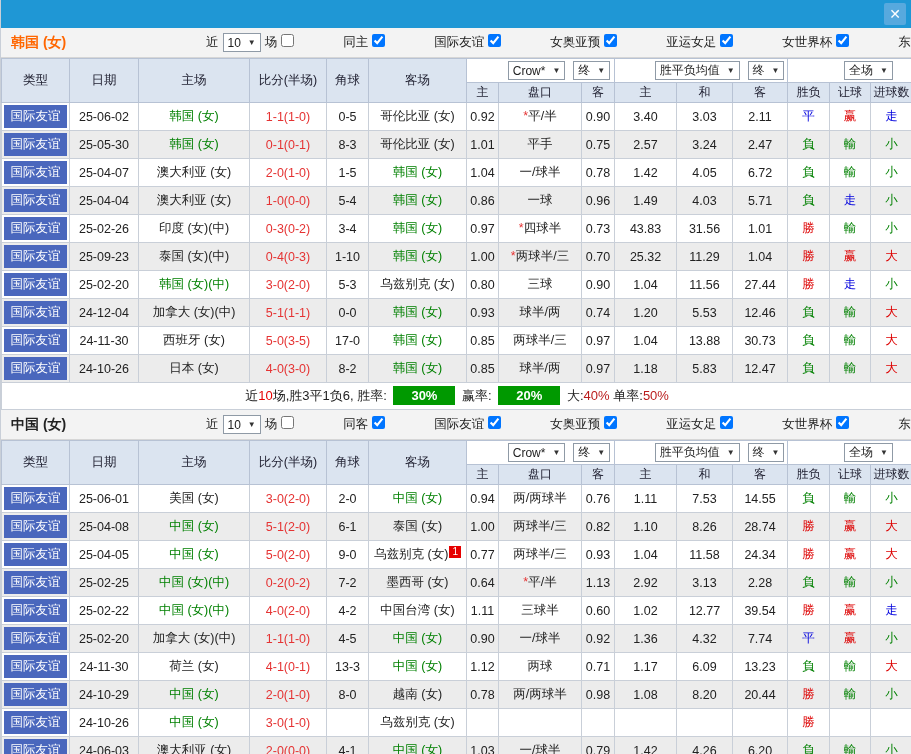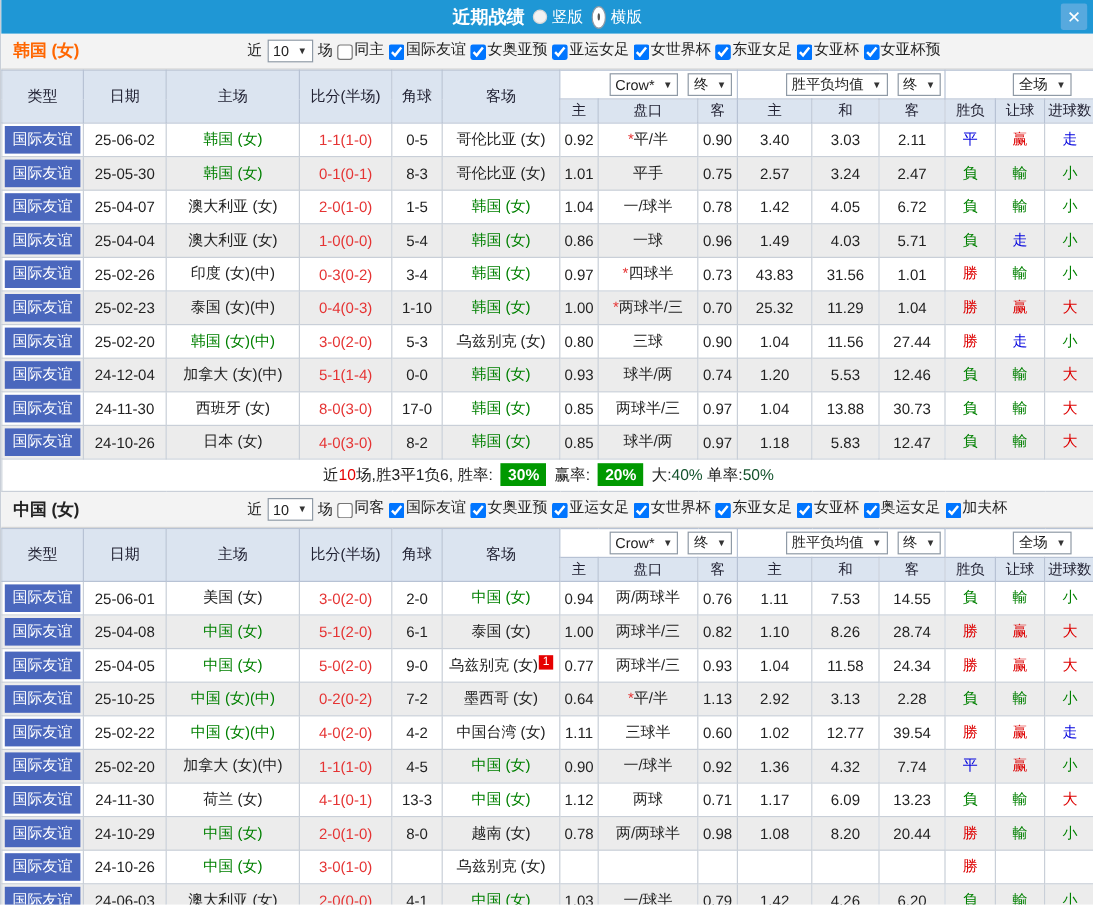--- a/index.html
+++ b/index.html
@@ -16,21 +16,21 @@
            display:inline-flex; align-items:center; justify-content:center; }
   .radio.sel::after { content:""; width:6px; height:6px; border-radius:50%; background:#555; }
   .close-btn { position:absolute; right:5px; top:3px; width:22px; height:22px; background:#57a9de;
                color:#fff; font-size:14px; font-weight:bold; display:flex; align-items:center;
                justify-content:center; cursor:pointer; border-radius:2px; }
 
   
   .section-bar { height:30px; background:#f3f3f3; border-bottom:1px solid #d6d6d6; display:flex; align-items:center; }
   .team-name { font-weight:bold; font-size:14px; margin-left:10px; width:195px; flex:none; }
   .filter-area { display:flex; align-items:center; font-size:12.5px; color:#222; white-space:nowrap; }
-  .filter-area label { display:inline-flex; align-items:flex-end; cursor:pointer; }
+  .filter-area label { display:inline-flex; align-items:flex-start; cursor:pointer;gap:48px; }
   .filter-area input[type=checkbox] { width:13px; height:13px; margin:0 1px 0 4px; }
   .near-label { margin-right:4px; }
   .after-label { margin-left:4px; }
 
   
   .sel { display:inline-flex; align-items:center; border:1px solid #8f9aa6; background:#fff;
          padding:0 4px; height:19px; font-size:12px; color:#222; cursor:pointer; }
   .sel .arr { font-size:8px; margin-left:7px; color:#333; }
 
   
@@ -50,41 +50,30 @@
   .type-pill { background:#4a67bd; color:#fff; height:23px; line-height:23px; font-size:12.5px; cursor:pointer; }
   .subject { color:#008000; }
   td.score { color:#e53333; }
   .ast { color:#e53333; }
   .r-red { color:#dd0000; } .r-green { color:#008000; } .r-blue { color:#0000dd; }
   .badge-sup { display:inline-block; background:#e60000; color:#fff; font-size:10px; line-height:12px;
                padding:0 3px; vertical-align:top; margin-left:1px; }
 
   
   td.summary { font-size:13px; background:#fff; color:#222; }
-  .pct-badge { background:#009900; color:#fff; font-weight:bold; padding:2px 6px; margin:0 3px; }
+  .pct-badge { background:#009900; color:#fff; font-weight:bold; padding:2px 18px; margin:0 3px; }
   .num-red { color:#e60000; }
-  .num-blue { color:#14532d; }
+  .num-blue { color:#b91c1c; }
 </style>
 </head>
 <body>
 
 <div class="wrap">
 
   <div class="topbar">
-    <div class="topbar-center">
-      <span class="topbar-title">近期战绩</span>
-      <span class="radio-opt">
-        <span class="radio"></span>
-        <span class="radio-label">竖版</span>
-      </span>
-      <span class="radio-opt">
-        <span class="radio sel"></span>
-        <span class="radio-label">横版</span>
-      </span>
-    </div>
     <div class="close-btn">
       <span>✕</span>
     </div>
   </div>
 
   <div>
     <div class="section-bar">
       <span class="team-name" style="color: rgb(255, 102, 0);">韩国 (女)</span>
       <span class="filter-area">
         <span class="near-label">近</span>
@@ -285,21 +274,21 @@
             <td class="lblue">31.56</td>
             <td class="lblue">1.01</td>
             <td class="r-red">勝</td>
             <td class="r-green">輸</td>
             <td class="r-green">小</td>
           </tr>
           <tr class="even">
             <td class="type-cell">
               <div class="type-pill">国际友谊</div>
             </td>
-            <td>25-02-23</td>
+            <td>25-09-23</td>
             <td>泰国 (女)(中)</td>
             <td class="score">0-4(0-3)</td>
             <td>1-10</td>
             <td><span class="subject">韩国 (女)</span></td>
             <td class="cream">1.00</td>
             <td class="cream"><span class="ast">*</span>两球半/三</td>
             <td class="cream">0.70</td>
             <td class="lblue">25.32</td>
             <td class="lblue">11.29</td>
             <td class="lblue">1.04</td>
@@ -325,40 +314,40 @@
             <td class="r-red">勝</td>
             <td class="r-blue">走</td>
             <td class="r-green">小</td>
           </tr>
           <tr class="even">
             <td class="type-cell">
               <div class="type-pill">国际友谊</div>
             </td>
             <td>24-12-04</td>
             <td>加拿大 (女)(中)</td>
-            <td class="score">5-1(1-4)</td>
+            <td class="score">5-1(1-1)</td>
             <td>0-0</td>
             <td><span class="subject">韩国 (女)</span></td>
             <td class="cream">0.93</td>
             <td class="cream">球半/两</td>
             <td class="cream">0.74</td>
             <td class="lblue">1.20</td>
             <td class="lblue">5.53</td>
             <td class="lblue">12.46</td>
             <td class="r-green">負</td>
             <td class="r-green">輸</td>
             <td class="r-red">大</td>
           </tr>
           <tr class="odd">
             <td class="type-cell">
               <div class="type-pill">国际友谊</div>
             </td>
             <td>24-11-30</td>
             <td>西班牙 (女)</td>
-            <td class="score">8-0(3-0)</td>
+            <td class="score">5-0(3-5)</td>
             <td>17-0</td>
             <td><span class="subject">韩国 (女)</span></td>
             <td class="cream">0.85</td>
             <td class="cream">两球半/三</td>
             <td class="cream">0.97</td>
             <td class="lblue">1.04</td>
             <td class="lblue">13.88</td>
             <td class="lblue">30.73</td>
             <td class="r-green">負</td>
             <td class="r-green">輸</td>
@@ -566,21 +555,21 @@
             <td class="lblue">11.58</td>
             <td class="lblue">24.34</td>
             <td class="r-red">勝</td>
             <td class="r-red">赢</td>
             <td class="r-red">大</td>
           </tr>
           <tr class="even">
             <td class="type-cell">
               <div class="type-pill">国际友谊</div>
             </td>
-            <td>25-10-25</td>
+            <td>25-02-25</td>
             <td class="subject">中国 (女)(中)</td>
             <td class="score">0-2(0-2)</td>
             <td>7-2</td>
             <td><span>墨西哥 (女)</span></td>
             <td class="cream">0.64</td>
             <td class="cream"><span class="ast">*</span>平/半</td>
             <td class="cream">1.13</td>
             <td class="lblue">2.92</td>
             <td class="lblue">3.13</td>
             <td class="lblue">2.28</td>

